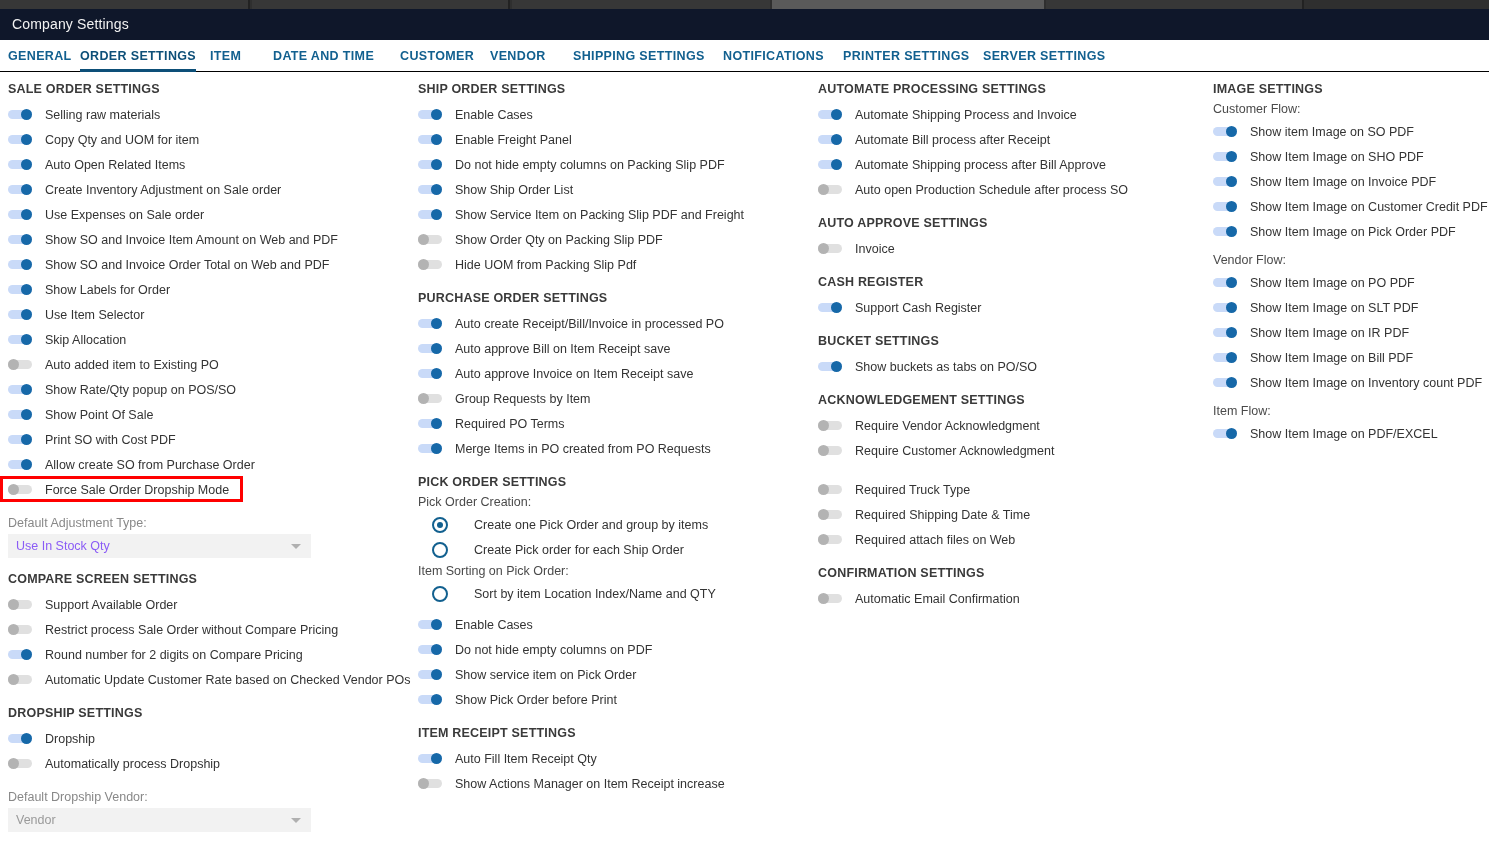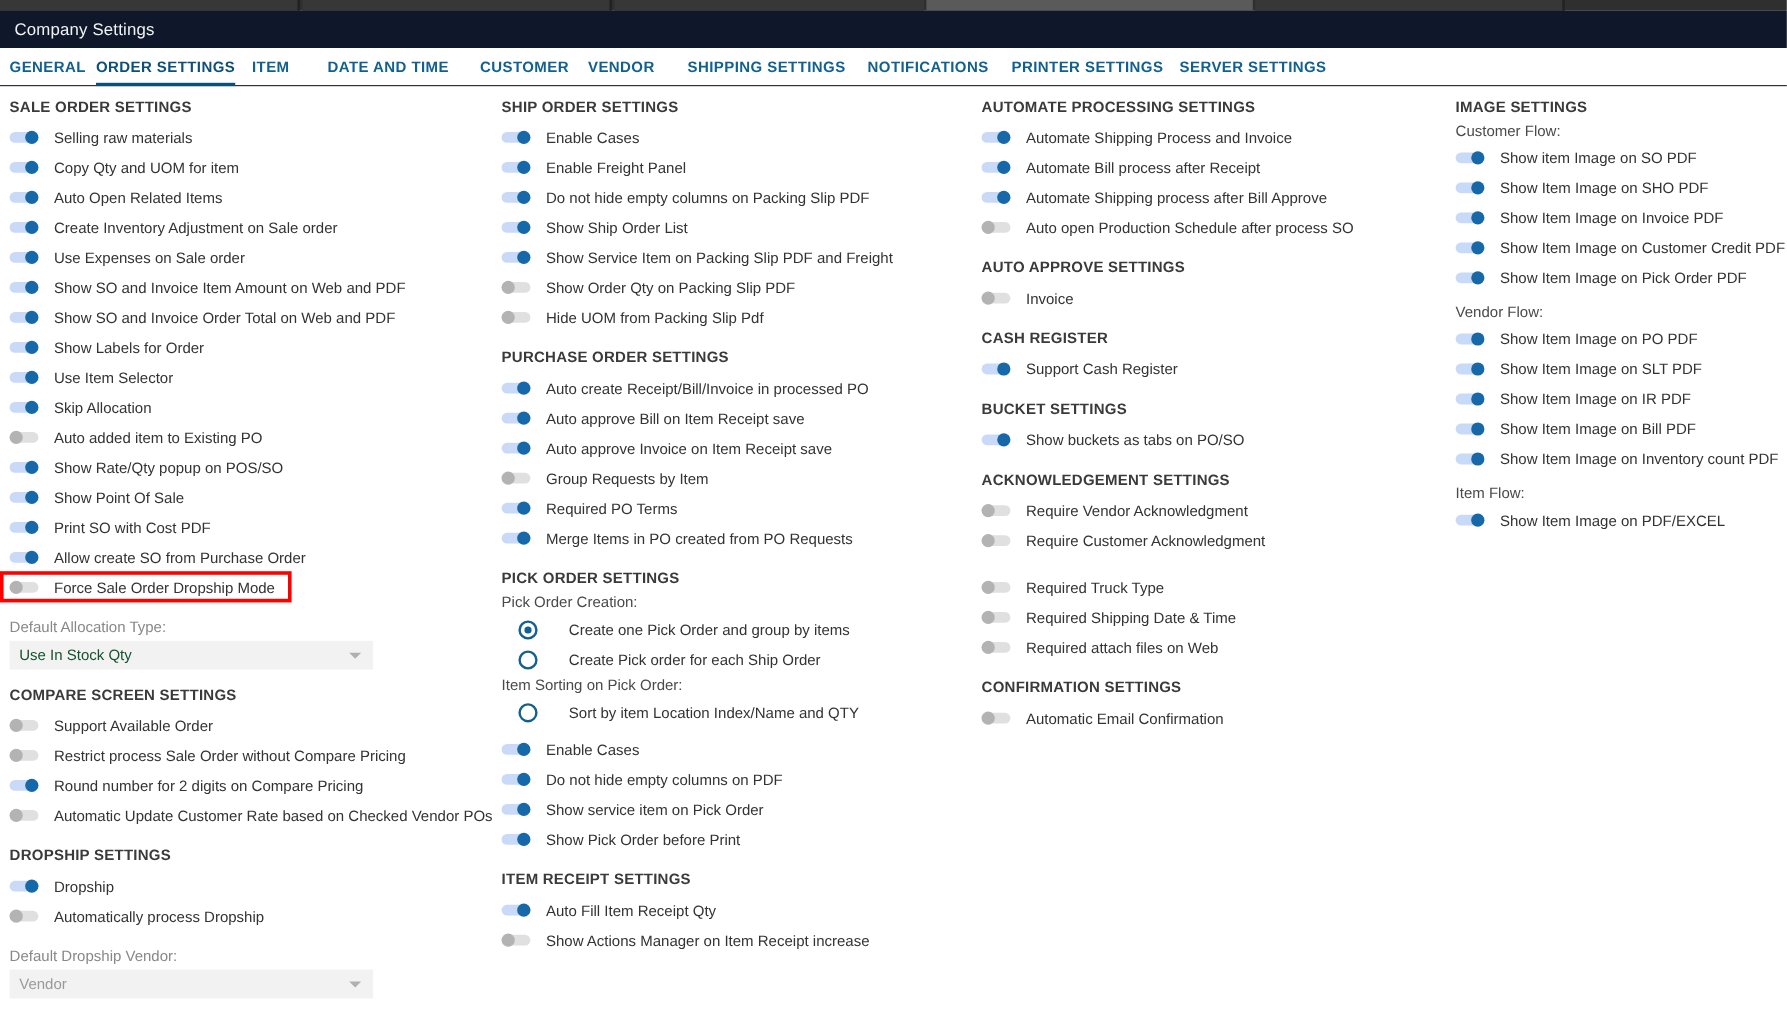--- a/index.html
+++ b/index.html
@@ -97,21 +97,21 @@
     content: ""; position: absolute; left: 3px; top: 3px;
     width: 6px; height: 6px; border-radius: 50%; background: #12608f;
   }
   .radio-row .lbl { font-size: 12.5px; color: #333333; white-space: nowrap; margin-left: 26px; }
 
   
   .dropdown {
     position: relative; width: 303px; height: 24px;
     background: #f2f2f2; display: flex; align-items: center; cursor: pointer;
   }
-  .dropdown .dd-val { font-size: 12.5px; color: #14532d; padding-left: 8px; white-space: nowrap; }
+  .dropdown .dd-val { font-size: 12.5px; color: #8b5cf6; padding-left: 8px; white-space: nowrap; }
   .dropdown .dd-val.placeholder { color: #9a9a9a; }
   .dropdown .caret {
     position: absolute; right: 10px; top: 10px;
     width: 0; height: 0;
     border-left: 5px solid transparent; border-right: 5px solid transparent;
     border-top: 5px solid #b0b0b0;
   }
 
   
   #highlight-box {
@@ -262,21 +262,21 @@
         <div class="row">
           <span class="tgl off">
             <span class="track"></span>
             <span class="knob"></span>
           </span>
           <span class="lbl indent-lbl">Force Sale Order Dropship Mode</span>
         </div>
       </div>
       <div style="margin-bottom: 14px;">
         <div style="margin: 6px 0px 0px;">
-          <div class="field-label" style="margin-bottom: 4px;">Default Allocation Type:</div>
+          <div class="field-label" style="margin-bottom: 4px;">Default Adjustment Type:</div>
           <div class="dropdown">
             <span class="dd-val">Use In Stock Qty</span>
             <span class="caret"></span>
           </div>
         </div>
       </div>
       <div style="margin-bottom: 14px;">
         <div class="section-title" style="margin: 0px 0px 6px;">COMPARE SCREEN SETTINGS</div>
         <div class="row">
           <span class="tgl off">

